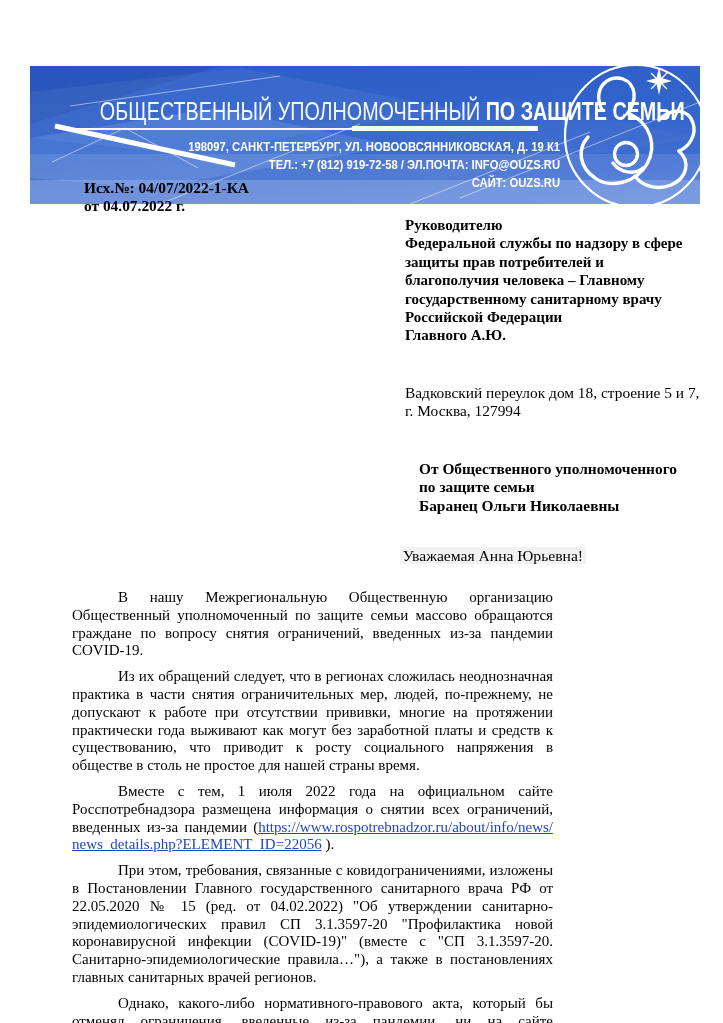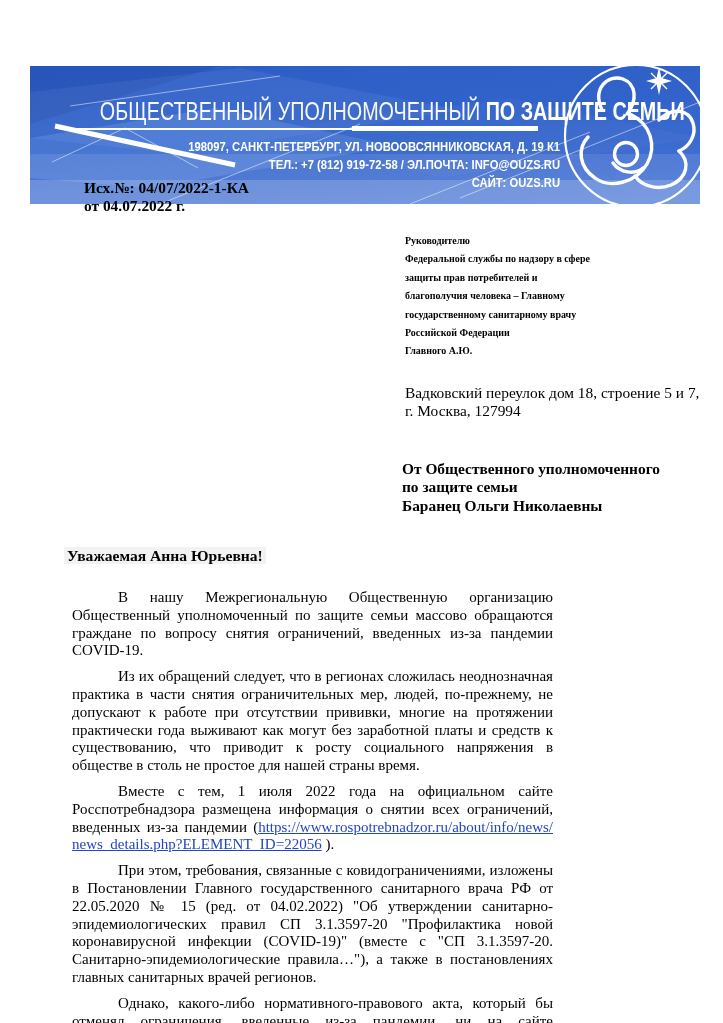--- a/index.html
+++ b/index.html
@@ -17,24 +17,24 @@
   .banner-title .t-bold{font-weight:700;}
   .banner-contacts{position:absolute;right:140px;top:72px;text-align:right;color:#fff;
                    font-family:"Liberation Sans",sans-serif;font-weight:700;font-size:12.5px;
                    line-height:18px;white-space:nowrap;transform:scaleX(0.9);transform-origin:right center;}
   .rule-thin{position:absolute;left:40px;top:62px;width:282px;height:2px;background:#fff;}
   .rule-thick{position:absolute;left:322px;top:60px;width:186px;height:5px;background:#fff;}
 
   
   .abs{position:absolute;}
   .ref-block{left:84px;top:179px;font-size:15.4px;line-height:18.4px;font-weight:700;}
-  .addressee{left:405px;top:232px;width:280px;font-size:10px;line-height:18.4px;font-weight:700;}
+  .addressee{left:405px;top:216px;width:280px;font-size:15px;line-height:18.4px;font-weight:700;}
   .postal{left:405px;top:372px;width:300px;font-size:15.4px;line-height:18.4px;margin-top:12px;}
-  .sender{left:402px;top:460px;width:280px;font-size:15.4px;line-height:18.4px;font-weight:700;}
-  .salutation{left:64px;top:547px;width:506px;text-align:left;font-size:15.6px;font-weight:700;}
+  .sender{left:419px;top:460px;width:280px;font-size:15.4px;line-height:18.4px;font-weight:700;}
+  .salutation{left:80px;top:547px;width:506px;text-align:right;font-size:15.6px;font-weight:400;}
   .salutation span{background:#f2f2f2;padding:0 3px;}
   .body-text{left:64px;top:581px;width:497px;font-size:15px;line-height:17.8px;text-align:justify;}
   .body-text p{margin:8px;text-indent:46px;}
   .doc-link{color:#2145c4;text-decoration:underline;word-break:break-all;}
 </style>
 </head>
 <body>
 
 <div class="page">
 

